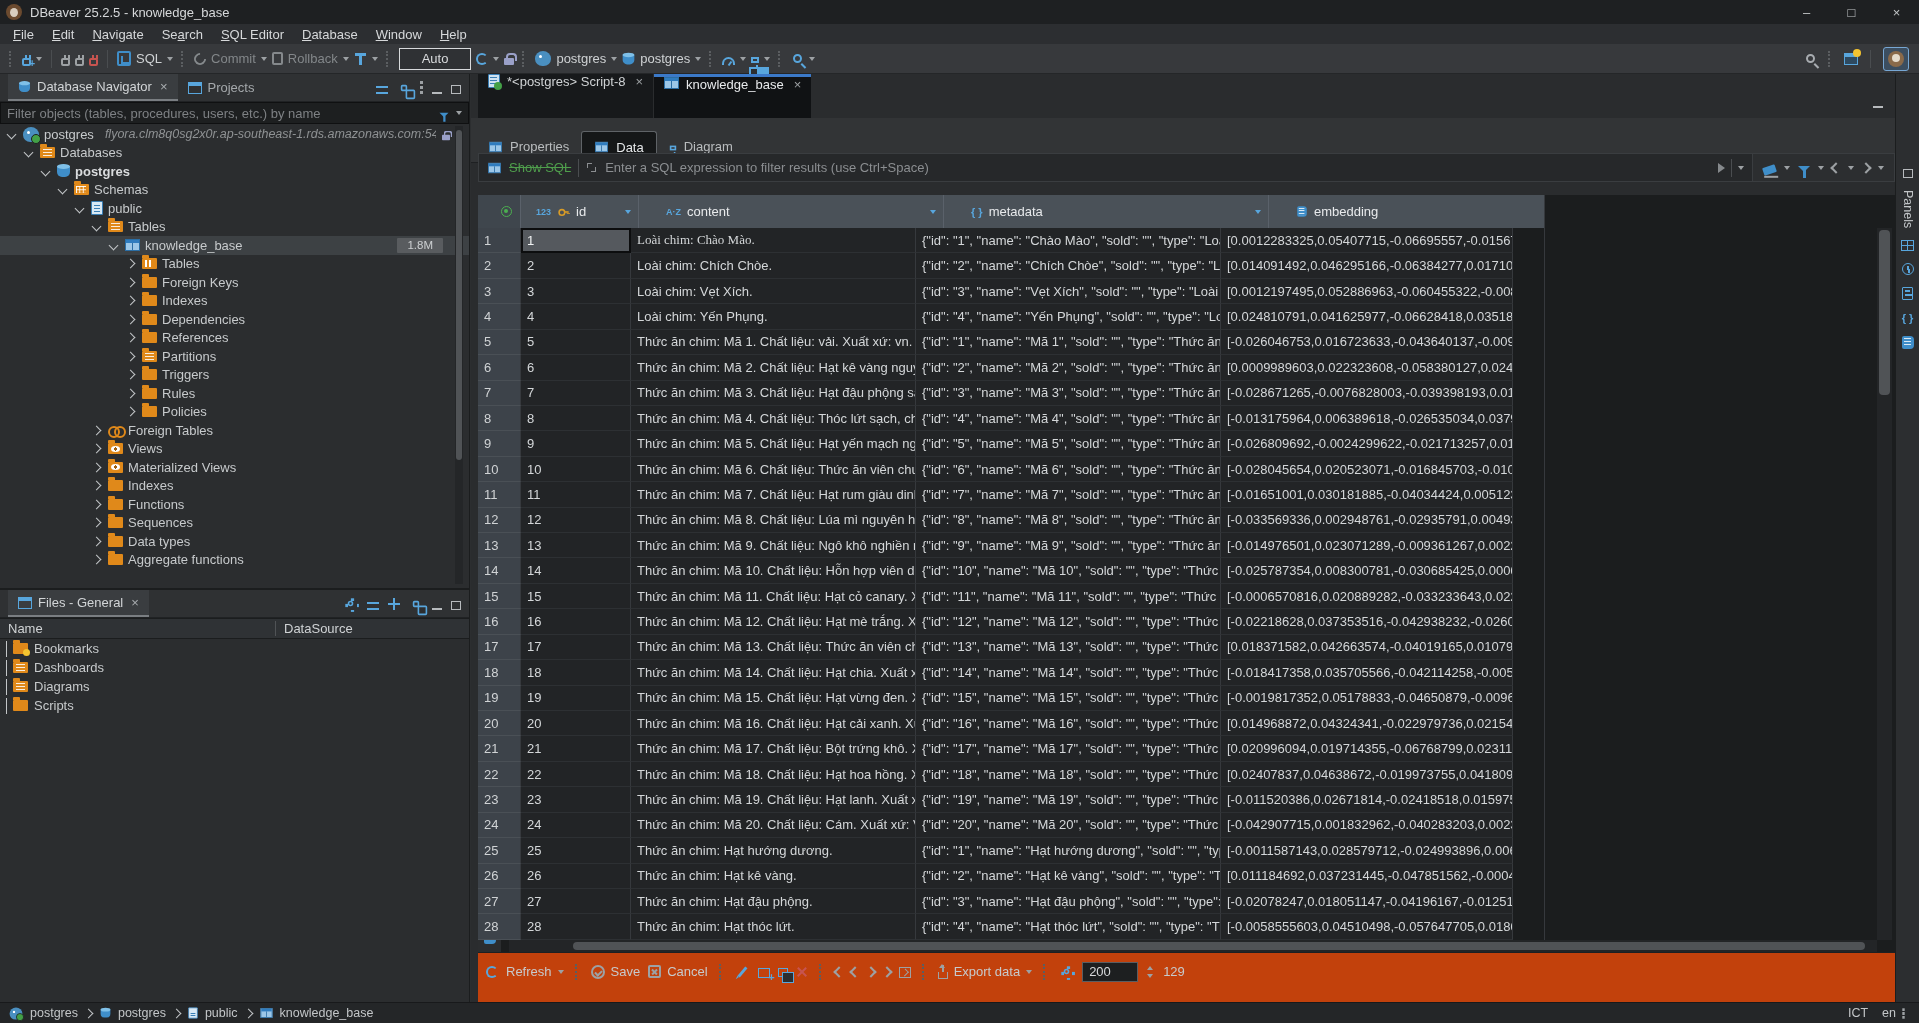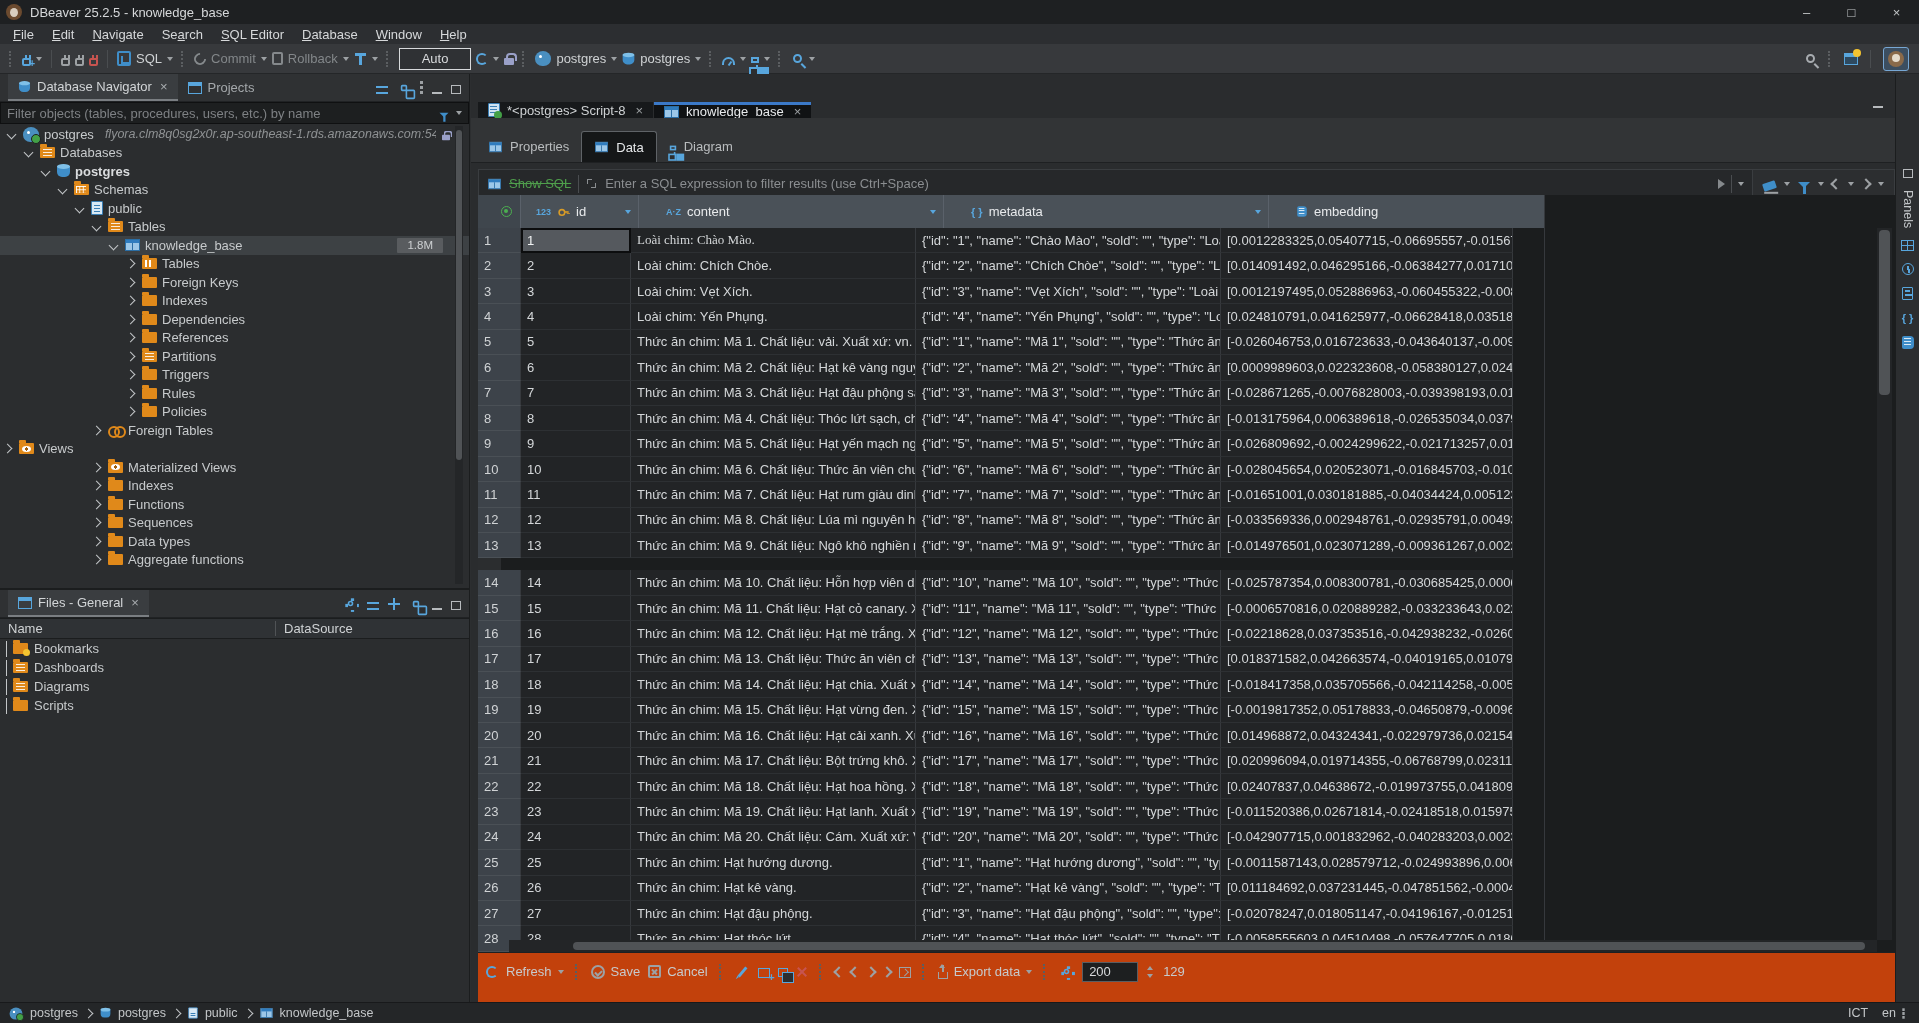--- a/index.html
+++ b/index.html
@@ -164,28 +164,28 @@
   .nav-scroll{right:6px;top:52px;bottom:4px;}
   .files-panel{position:absolute;left:0;right:0;top:514px;bottom:0;border-top:2px solid #1b1d1e;background:#2b2d2f;}
   .files-cols{height:21px;display:flex;background:#2f3235;border-top:1px solid #1b1d1e;border-bottom:1px solid #1b1d1e;align-items:center;color:#d0d3d5;}
   .files-cols .c1{width:276px;padding-left:8px;border-right:1px solid #505356;}
   .files-cols .c2{padding-left:8px;}
   .file-row{display:flex;align-items:center;height:19px;gap:6px;padding-left:6px;color:#c7cacc;}
 
   
   .main{position:absolute;left:471px;top:74px;right:0;bottom:21px;background:#2a2c2e;}
   .tabbar{position:absolute;left:0;right:0;top:0;height:44px;background:#2a2c2e;display:flex;align-items:flex-end;padding-left:7px;gap:1px;}
-  .etab{height:16px;display:flex;align-items:center;gap:7px;padding:0 10px;background:#17191b;color:#cfd2d4;position:relative;}
+  .etab{height:44px;display:flex;align-items:flex-start;gap:7px;padding:0 10px;background:#17191b;color:#cfd2d4;position:relative;}
   .etab.active{background:#101214;color:#e8eaec;border-top:3px solid #3b79c8;}
   .etab .x{color:#9da1a4;margin-left:3px;}
   .tabbar-tools{margin-left:auto;display:flex;gap:12px;padding:0 14px 10px 0;}
   .subtabs{position:absolute;left:0;right:0;top:44px;height:45px;background:#323436;display:flex;align-items:flex-end;padding-left:5px;border-bottom:1px solid #1e2022;}
   .stab{height:31px;display:flex;align-items:center;gap:7px;padding:0 12px;color:#b9bcbe;font-size:13px;border-radius:3px 3px 0 0;}
   .stab.active{background:#151718;color:#e6e8ea;border:1px solid #5f6367;border-bottom:none;}
-  .filterbar{position:absolute;left:7px;right:24px;top:95px;height:29px;background:#26282a;border:1px solid #3a3d40;display:flex;align-items:center;}
+  .filterbar{position:absolute;left:7px;right:24px;top:79px;height:29px;background:#26282a;border:1px solid #3a3d40;display:flex;align-items:center;}
   .fb-left{display:flex;align-items:center;gap:7px;padding:0 8px;flex:none;}
   .showsql{color:#4f9e4c;text-decoration:line-through;font-size:13px;}
   .fb-ph{flex:1;color:#8b8e91;font-size:13px;overflow:hidden;white-space:nowrap;}
   .fb-run{display:flex;align-items:center;gap:6px;padding:0 8px;flex:none;}
   .playtri{width:0;height:0;border-top:5px solid transparent;border-bottom:5px solid transparent;border-left:7px solid #85898c;}
   .fb-sepline{width:1px;height:18px;background:#4a4d50;}
   .fb-right{display:flex;align-items:center;gap:8px;padding:0 10px;flex:none;background:#2c2e30;height:100%;border-left:1px solid #3a3d40;}
   .arrow-l{width:8px;height:8px;border-left:2px solid #9da1a4;border-bottom:2px solid #9da1a4;transform:rotate(45deg);}
   .arrow-r{width:8px;height:8px;border-right:2px solid #9da1a4;border-top:2px solid #9da1a4;transform:rotate(45deg);}
 
@@ -442,21 +442,21 @@
             <span class="ci i-folder"></span>
             <span class="lbl">Policies</span>
           </div>
           <div class="tree-row" style="padding-left: 89px;">
             <span class="chevbox">
               <span class="chev"></span>
             </span>
             <span class="ci i-chain"></span>
             <span class="lbl">Foreign Tables</span>
           </div>
-          <div class="tree-row" style="">
+          <div class="tree-row" style="padding-left: 89px;">
             <span class="chevbox">
               <span class="chev"></span>
             </span>
             <span class="ci i-folder eye"></span>
             <span class="lbl">Views</span>
           </div>
           <div class="tree-row" style="padding-left: 89px;">
             <span class="chevbox">
               <span class="chev"></span>
             </span>
@@ -734,21 +734,21 @@
             <div class="cell" style="width: 305px;">{"id": "8", "name": "Mã 8", "sold": "", "type": "Thức ăn chi</div>
             <div class="cell" style="width: 292px;">[-0.033569336,0.002948761,-0.02935791,0.004936</div>
           </div>
           <div class="grow" style="margin-left: -31px;">
             <div class="cell num" style="width: 43px;">13</div>
             <div class="cell" style="width: 110px;">13</div>
             <div class="cell" style="width: 285px;">Thức ăn chim: Mã 9. Chất liệu: Ngô khô nghiền mịn. Xuấ</div>
             <div class="cell" style="width: 305px;">{"id": "9", "name": "Mã 9", "sold": "", "type": "Thức ăn chi</div>
             <div class="cell" style="width: 292px;">[-0.014976501,0.023071289,-0.009361267,0.00227</div>
           </div>
-          <div class="grow" style="margin-left: -31px; margin-top: 12px;">
+          <div class="grow" style="margin-left: -31px;">
             <div class="cell num" style="width: 43px;">14</div>
             <div class="cell" style="width: 110px;">14</div>
             <div class="cell" style="width: 285px;">Thức ăn chim: Mã 10. Chất liệu: Hỗn hợp viên dinh dưỡn</div>
             <div class="cell" style="width: 305px;">{"id": "10", "name": "Mã 10", "sold": "", "type": "Thức ăn</div>
             <div class="cell" style="width: 292px;">[-0.025787354,0.008300781,-0.030685425,0.000605</div>
           </div>
           <div class="grow" style="margin-left: -31px;">
             <div class="cell num" style="width: 43px;">15</div>
             <div class="cell" style="width: 110px;">15</div>
             <div class="cell" style="width: 285px;">Thức ăn chim: Mã 11. Chất liệu: Hạt cỏ canary. Xuất xứ: </div>

